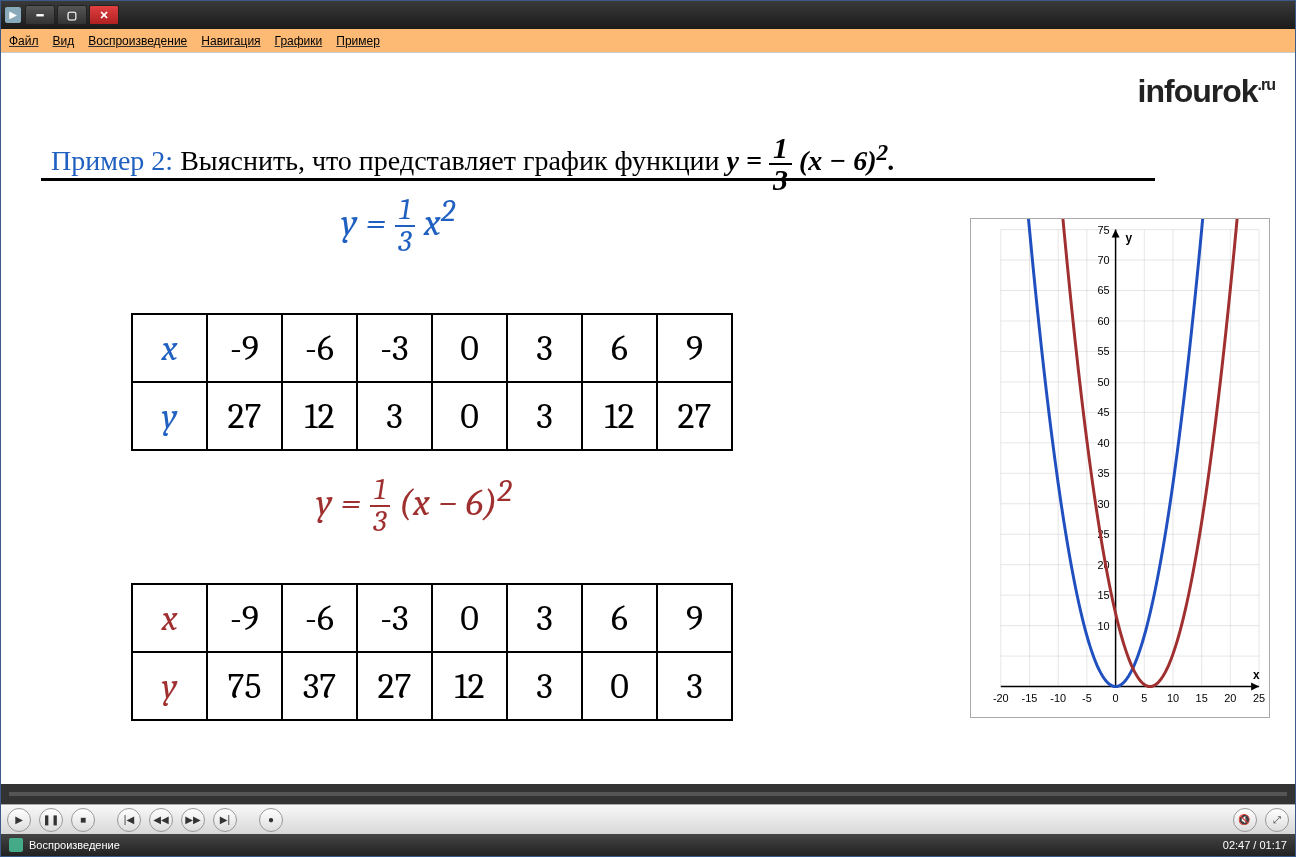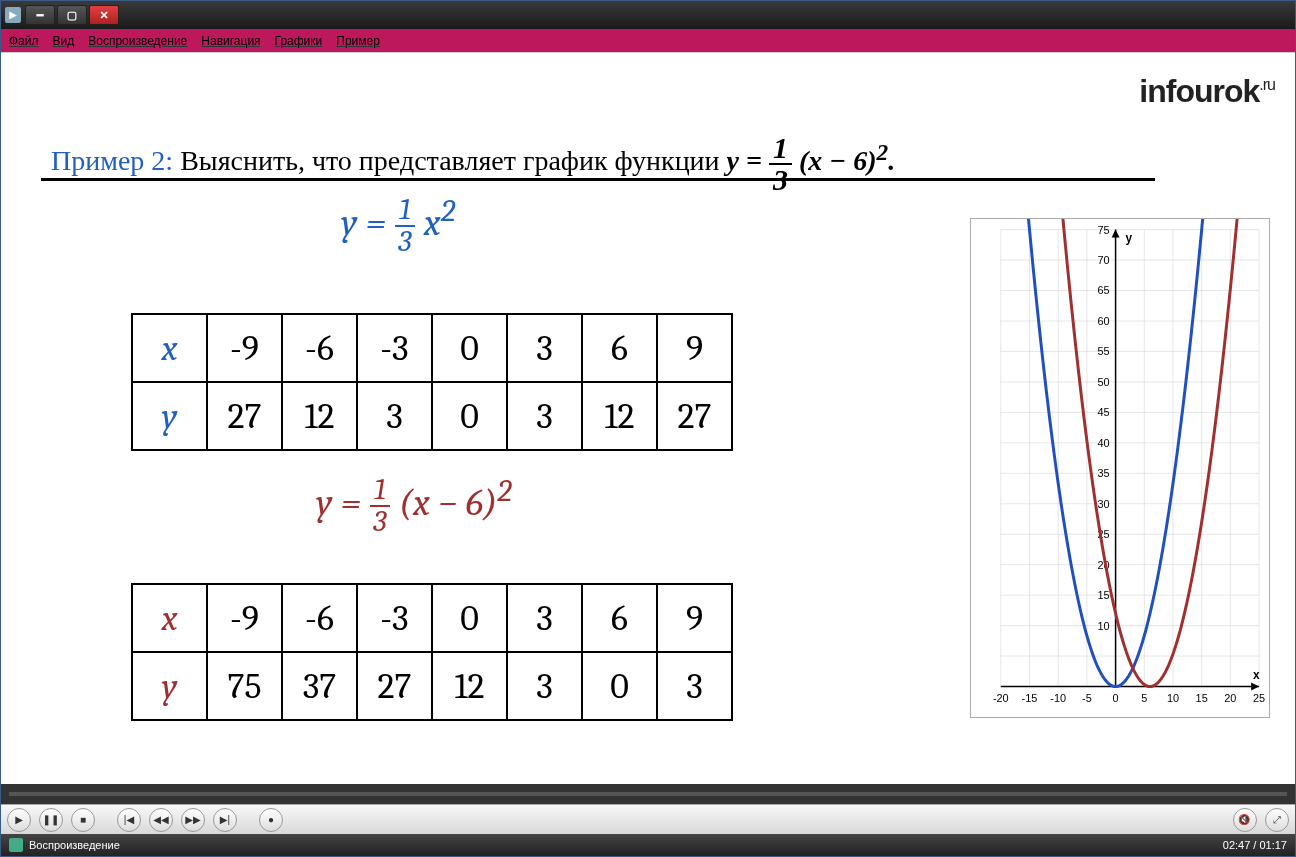--- a/index.html
+++ b/index.html
@@ -4,25 +4,25 @@
 <style>
 * { margin:0; padding:0; box-sizing:border-box; }
 body { font-family:"Segoe UI",Tahoma,sans-serif; background:#000; width:1296px; height:857px; overflow:hidden; }
 .window { width:1296px; height:857px; display:flex; flex-direction:column; background:#f0f0f0; border:1px solid #3a5a8a; }
 .titlebar { height:28px; background:linear-gradient(#3a3a3a,#1a1a1a); display:flex; align-items:center; padding:0 4px; color:#fff; font-size:12px; }
 .titlebar .icon { width:16px; height:16px; margin-right:4px; display:inline-block; background:#8ab; border-radius:2px; font-size:10px; line-height:16px; text-align:center; color:#fff; }
 .titlebar .title { flex:1; }
 .win-btns { display:flex; gap:2px; }
 .win-btn { width:30px; height:20px; display:flex; align-items:center; justify-content:center; font-size:11px; font-weight:bold; background:linear-gradient(#555,#333); border:1px solid #222; border-radius:2px; cursor:pointer; color:#fff; }
 .win-btn.close { background:linear-gradient(#e04040,#b02020); }
-.menubar { height:24px; background:#be185d; border-bottom:1px solid #ccc; display:flex; align-items:center; padding:0 8px; font-size:12px; gap:14px; }
+.menubar { height:24px; background:#fdba74; border-bottom:1px solid #ccc; display:flex; align-items:center; padding:0 8px; font-size:12px; gap:14px; }
 .menubar span { text-decoration:underline; text-decoration-color:#333; cursor:pointer; }
 .content { flex:1; background:#fff; position:relative; overflow:hidden; }
 .logo { position:absolute; top:20px; right:20px; font-size:32px; font-weight:bold; color:#222; font-family:Arial,sans-serif; letter-spacing:-1px; }
-.logo sup { font-size:16px; vertical-align:super; font-weight:normal; }
+.logo sup { font-size:16px; vertical-align:super; font-weight:bold; }
 .heading { position:absolute; top:80px; left:50px; font-size:28px; color:#000; font-family:Liberation Serif, serif; }
 .heading .blue { color:#2060c0; }
 .heading .bold { font-weight:bold; font-style:italic; }
 .hr { position:absolute; top:125px; left:40px; right:140px; height:3px; background:#000; }
 .eq1 { position:absolute; top:140px; left:340px; font-size:38px; color:#2060c0; font-family:Cambria,Georgia,serif; font-style:italic; }
 .eq2 { position:absolute; top:420px; left:315px; font-size:38px; color:#a03030; font-family:Cambria,Georgia,serif; font-style:italic; }
 .frac { display:inline-flex; flex-direction:column; align-items:center; font-size:30px; vertical-align:middle; line-height:1; }
 .frac .n { border-bottom:2px solid currentColor; padding:0 4px; }
 .frac .d { padding:0 4px; }
 table.vals { position:absolute; border-collapse:collapse; font-family:Cambria,serif; font-size:36px; }

